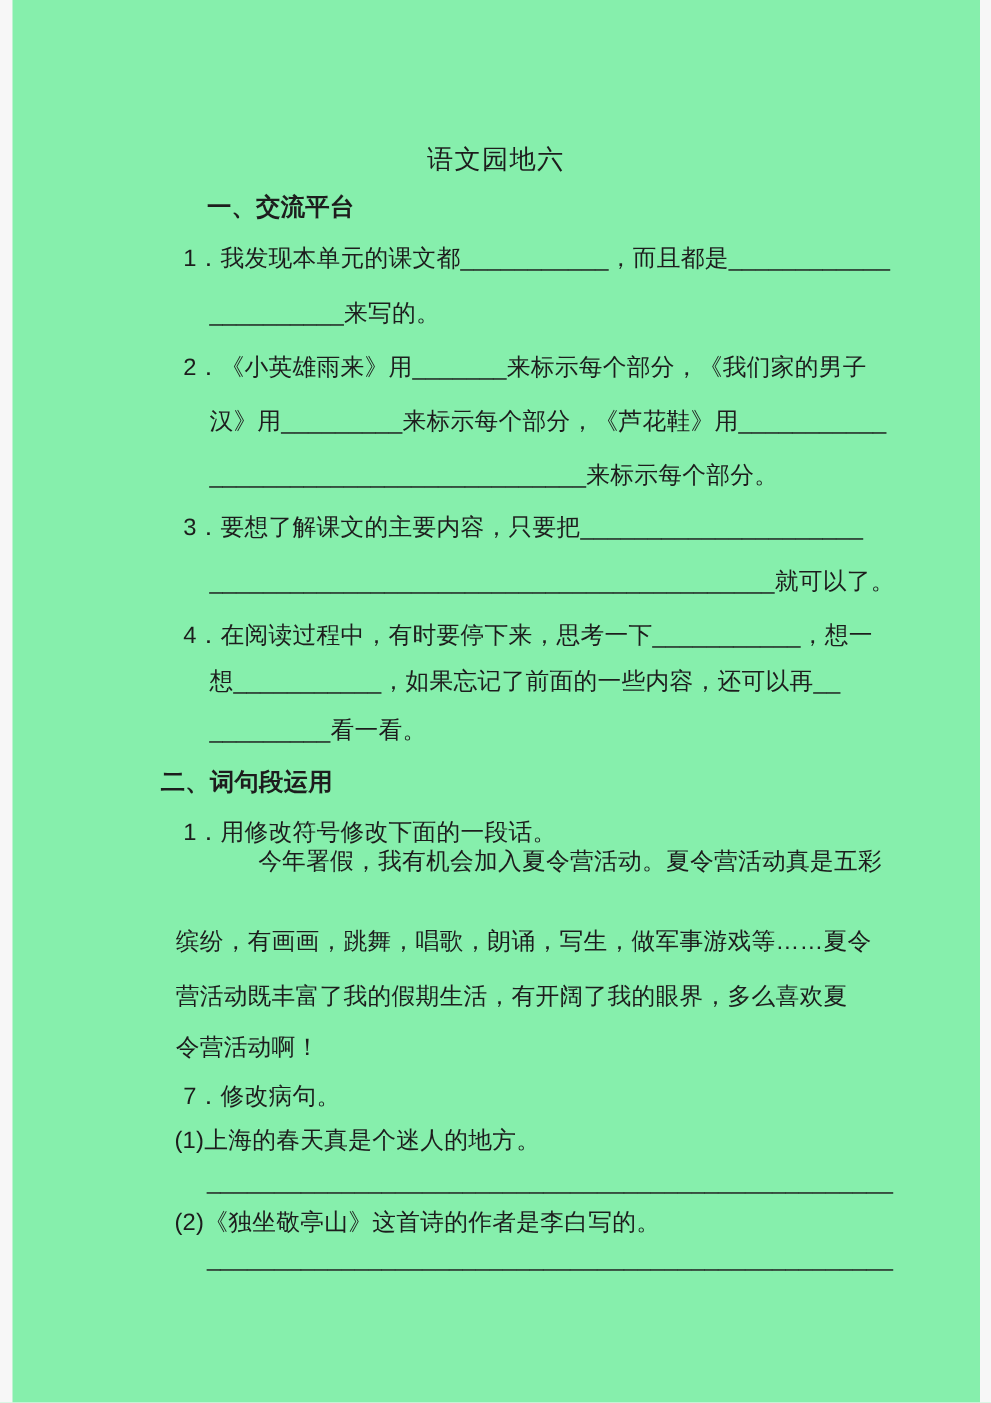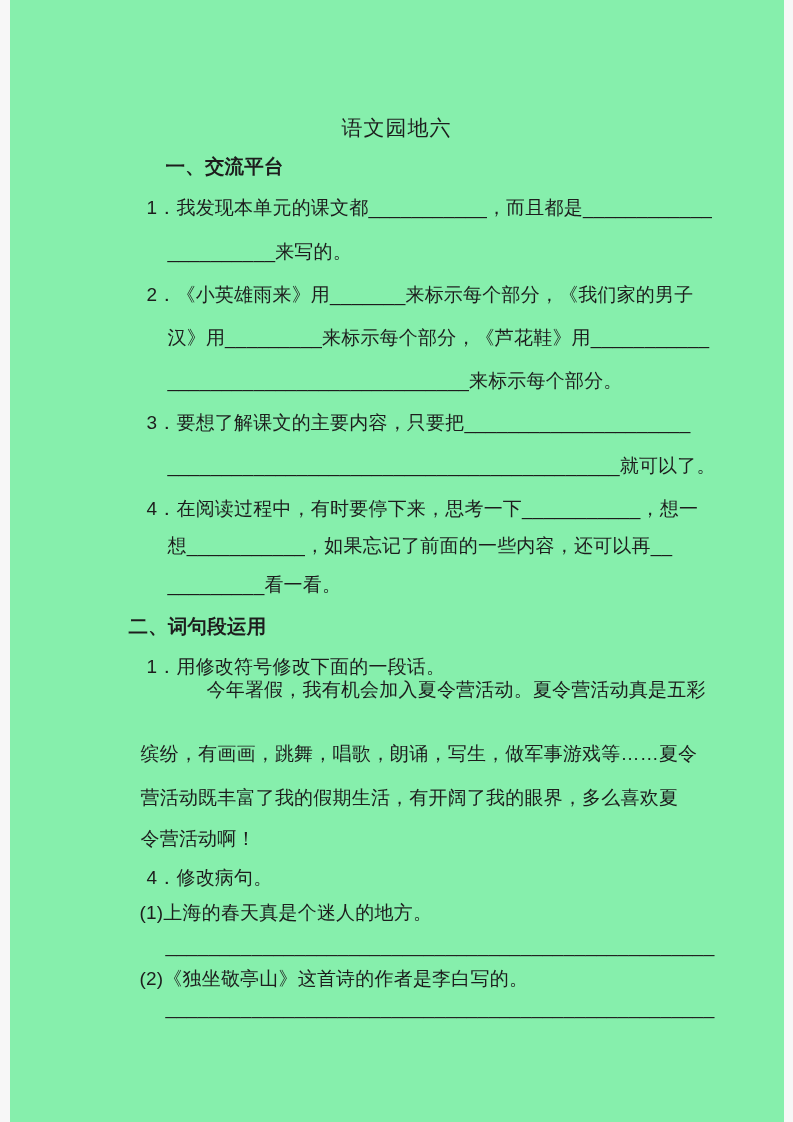--- a/index.html
+++ b/index.html
@@ -75,21 +75,21 @@
 
   <div class="ln heading" style="top:614px; left:119px;">二、词句段运用</div>
 
   <div class="ln" style="top:655px; left:137px;">1．用修改符号修改下面的一段话。</div>
 
   <div class="ln" style="top:678px; left:197px;">今年署假，我有机会加入夏令营活动。夏令营活动真是五彩</div>
   <div class="ln" style="top:742px; left:131px;">缤纷，有画画，跳舞，唱歌，朗诵，写生，做军事游戏等……夏令</div>
   <div class="ln" style="top:786px; left:131px;">营活动既丰富了我的假期生活，有开阔了我的眼界，多么喜欢夏</div>
   <div class="ln" style="top:827px; left:131px;">令营活动啊！</div>
 
-  <div class="ln" style="top:866px; left:137px;">4．修改病句。</div>
+  <div class="ln" style="top:866px; left:137px;">7．修改病句。</div>
 
   <div class="ln" style="top:901px; left:130px;">(1)上海的春天真是个迷人的地方。</div>
   <div class="ln blank-row" style="top:934px; left:156px;">___________________________________________________</div>
 
   <div class="ln" style="top:967px; left:130px;">(2)《独坐敬亭山》这首诗的作者是李白写的。</div>
   <div class="ln blank-row" style="top:996px; left:156px;">___________________________________________________</div>
 
 
 </div>
 

